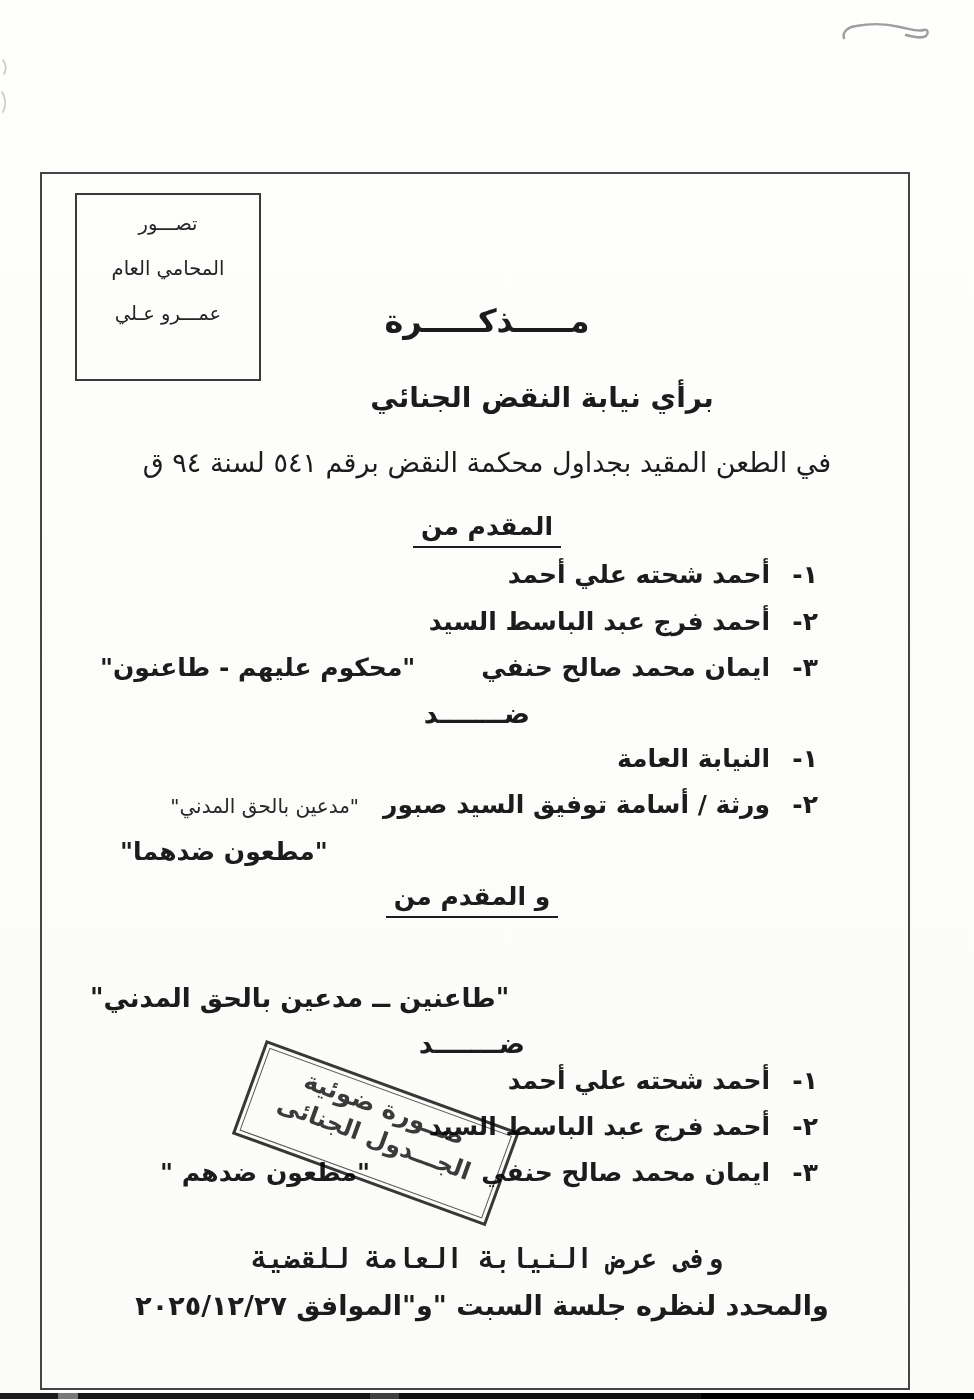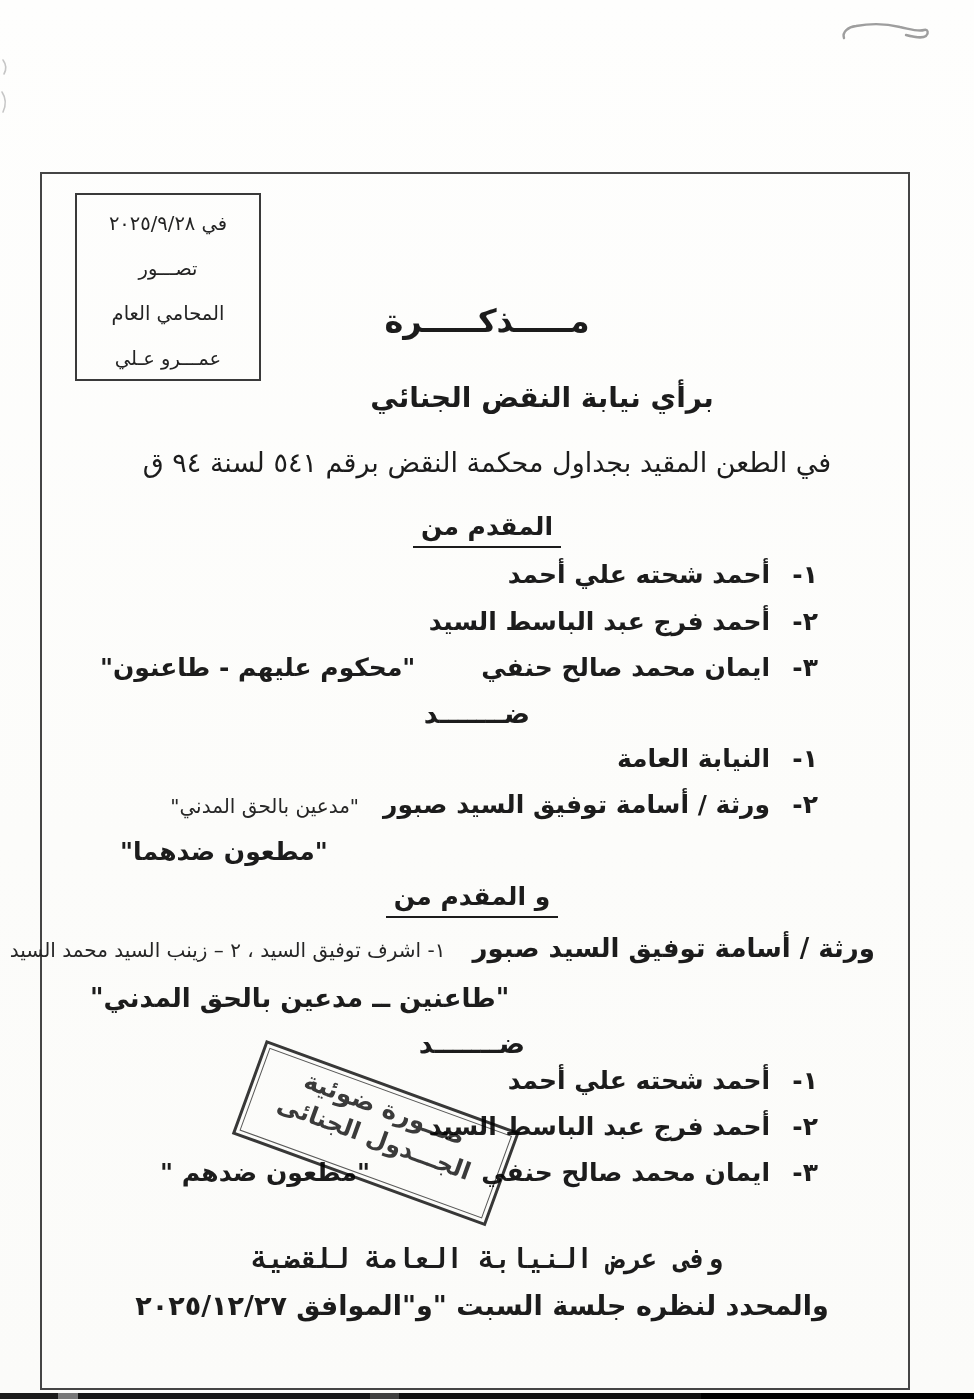--- a/index.html
+++ b/index.html
@@ -59,21 +59,20 @@
 
   <div class="abs" style="left:0;top:58px;width:12px;height:56px;">
     <svg width="12" height="56" viewBox="0 0 12 56">
       <path d="M3,2 q5,7 1,14 M2,34 q6,9 1,20" fill="none" stroke="#c6c6c6" stroke-width="1.6" stroke-linecap="round"></path>
     </svg>
   </div>
 
   <div class="abs frame"></div>
 
   <div class="abs corner-box">
-    <div>في ٢٠٢٥/٩/٢٨</div>
     <div>تصـــور</div>
     <div>المحامي العام</div>
     <div>عمـــرو عـلي</div>
   </div>
 
   <div class="abs crow" style="top:302px;">
     <span class="title">مـــــذكـــــرة</span>
   </div>
   <div class="abs crow" style="top:381px;padding-left:30px;">
     <span class="subtitle nx25">برأي نيابة النقض الجنائي</span>
@@ -112,24 +111,20 @@
     <span class="num">٢-</span>
     <span>ورثة / أسامة توفيق السيد صبور</span>
     <span class="note">"مدعين بالحق المدني"</span>
   </div>
   <div class="abs ann" style="left:120px;top:837px;">"مطعون ضدهما"</div>
 
   <div class="abs crow" style="top:882px;">
     <span class="heading nx15">و المقدم من</span>
   </div>
 
-  <div class="abs heirs" style="top:933px;">
-    <span class="hb">ورثة / أسامة توفيق السيد صبور</span>
-    <span class="hd">١- اشرف توفيق السيد ، ٢ – زينب السيد محمد السيد</span>
-  </div>
   <div class="abs ann" style="left:90px;top:983px;font-size:26px;">"طاعنين ــ مدعين بالحق المدني"</div>
 
   <div class="abs crow" style="top:1028px;">
     <span class="versus nx15">ضـــــــد</span>
   </div>
 
   <div class="abs row" style="top:1066px;">
     <span class="num">١-</span>
     <span>أحمد شحته علي أحمد</span>
   </div>

